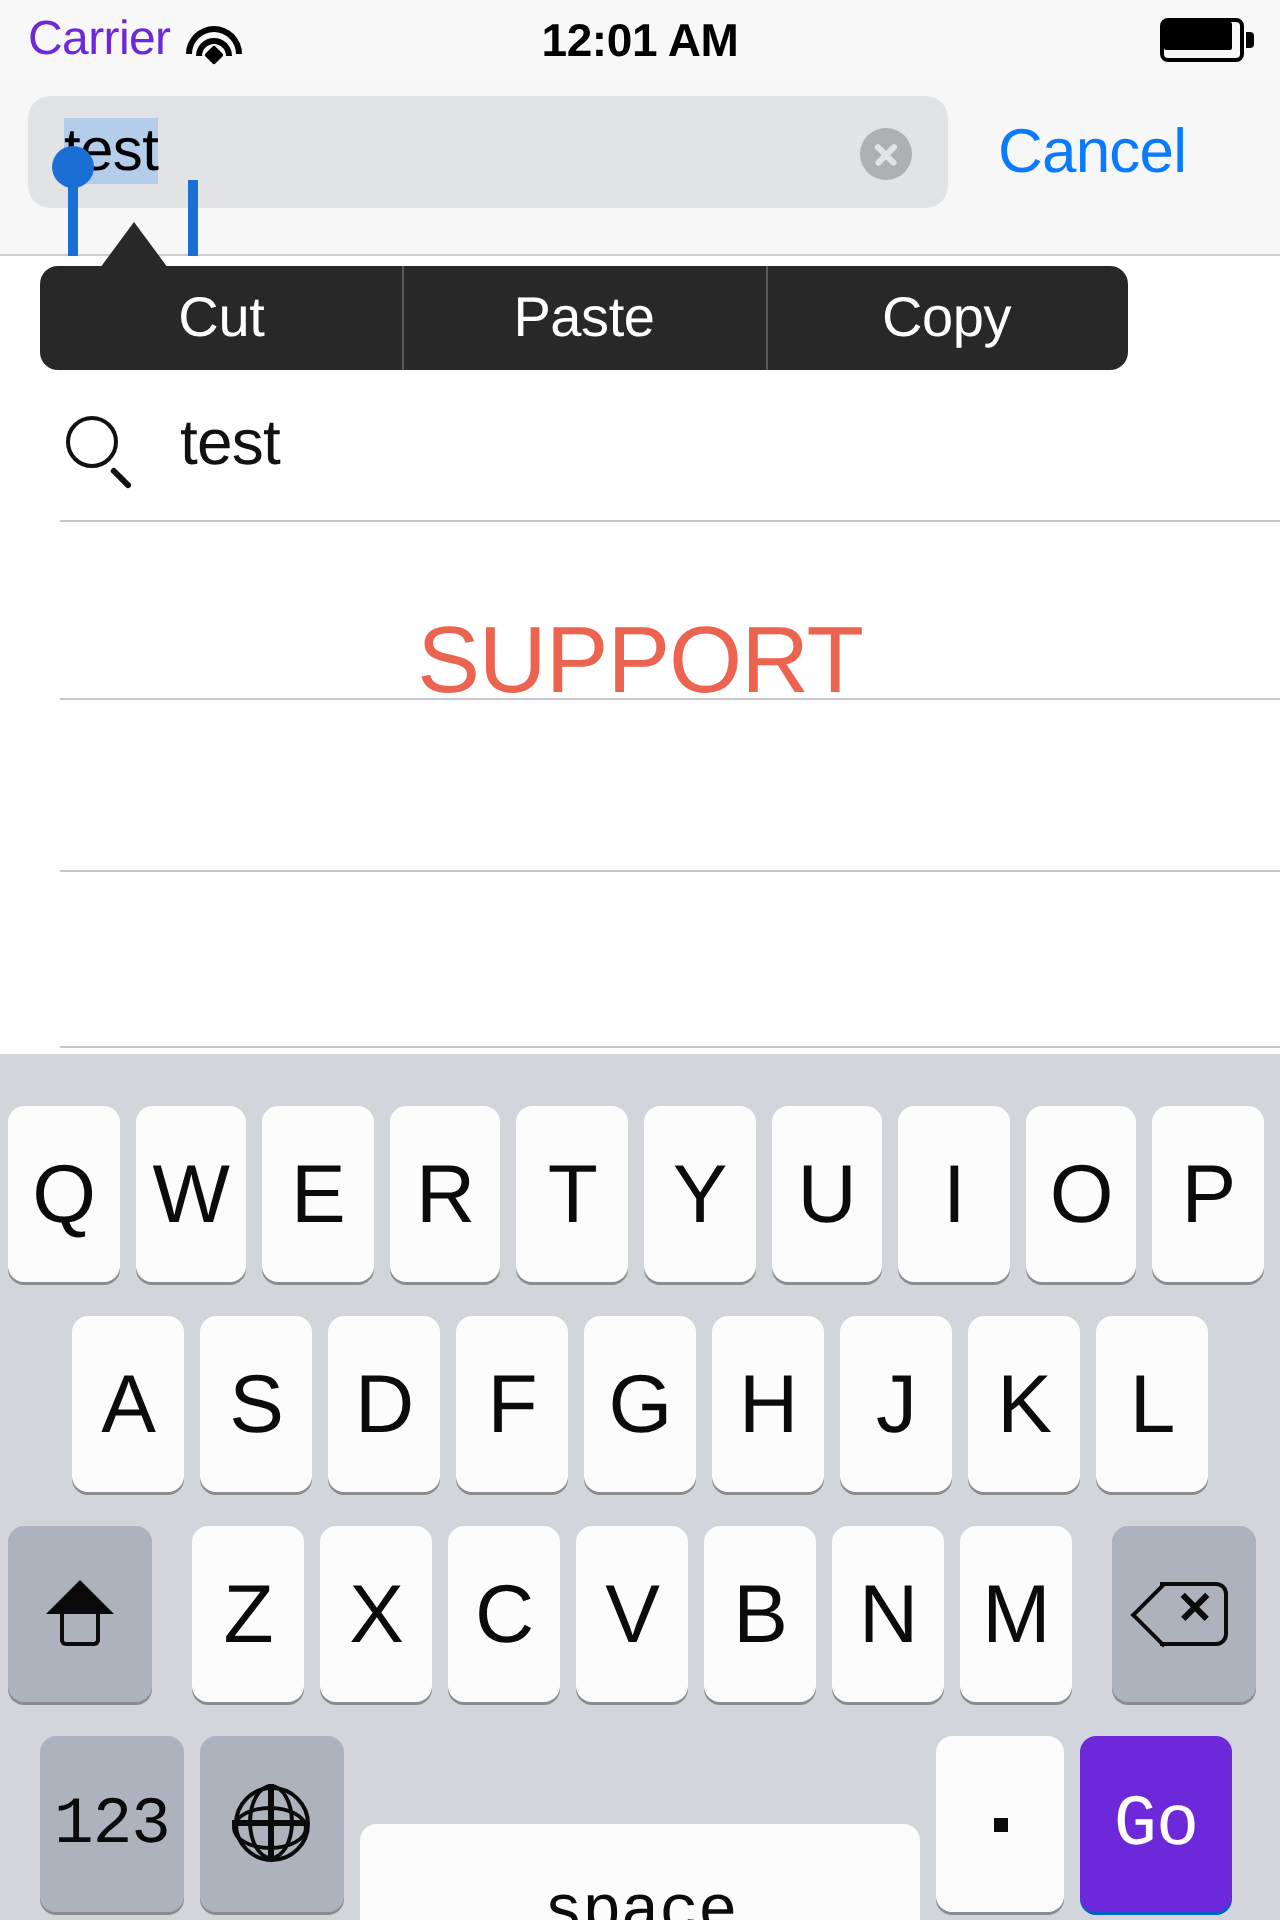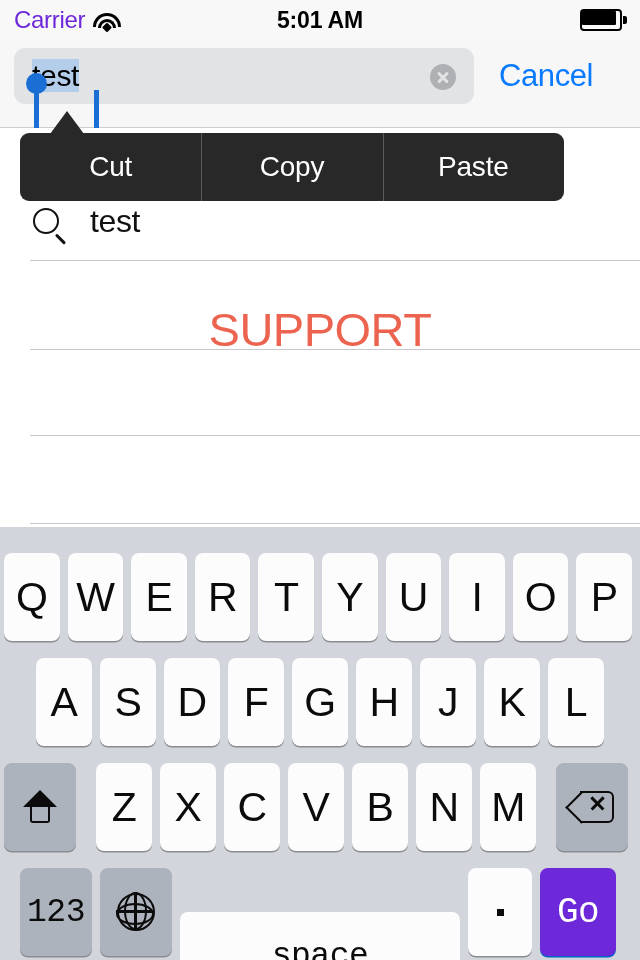--- a/index.html
+++ b/index.html
@@ -65,21 +65,21 @@
   
   .handle{position:absolute;background:#1B6FD4;}
   .handle-bar{position:absolute;width:5px;background:#1B6FD4;}
   .hleft-bar{left:34px;top:50px;height:46px;}
   .hleft-knob{left:26px;top:33px;width:21px;height:21px;border-radius:50%;background:#1B6FD4;}
   .hright-bar{left:94px;top:50px;height:46px;}
   .hright-knob{left:86px;top:93px;width:21px;height:21px;border-radius:50%;background:#1B6FD4;}
 
   
   .callout{
-    position:absolute;left:20px;top:133px;width:544px;height:68px;
+    position:absolute;left:20px;top:133px;width:544px;height:52px;
     background:#282828;border-radius:9px;display:flex;z-index:30;
   }
   .callout-arrow{
     position:absolute;left:50px;top:111px;width:0;height:0;z-index:31;
     border-left:17px solid transparent;border-right:17px solid transparent;
     border-bottom:23px solid #282828;
   }
   .callout-item{
     flex:1;display:flex;align-items:center;justify-content:center;
     color:#fff;font-size:28px;letter-spacing:-0.2px;position:relative;
@@ -183,21 +183,21 @@
 
   <div class="statusbar">
     <div class="sb-left">
       <span class="sb-carrier">Carrier</span>
       <span class="wifi-icon">
         <i class="a"></i>
           <i class="b"></i>
           <span class="wifi-dot"></span>
       </span>
     </div>
-    <div class="sb-time">5:01 AM</div>
+    <div class="sb-time">12:01 AM</div>
     <div class="battery">
       <span class="bat-body"></span>
         <span class="bat-fill"></span>
         <span class="bat-tip"></span>
     </div>
   </div>
 
   <div class="searchbar-wrap">
     <div class="searchfield" title="Search">
       <span class="sf-text"><span class="sel">test</span></span>
@@ -222,22 +222,22 @@
     <div class="sep sep3"></div>
     <div class="sep sep4"></div>
     <div class="promo">
       <div>SUPPORT</div>
     </div>
   </div>
 
   <div class="callout-arrow"></div>
   <div class="callout">
     <div class="callout-item">Cut</div>
+    <div class="callout-item">Paste</div>
     <div class="callout-item">Copy</div>
-    <div class="callout-item">Paste</div>
   </div>
 
   <div class="keyboard">
 
     <div class="krow krow1">
       <div class="key">Q</div>
       <div class="key">W</div>
       <div class="key">E</div>
       <div class="key">R</div>
       <div class="key">T</div>

